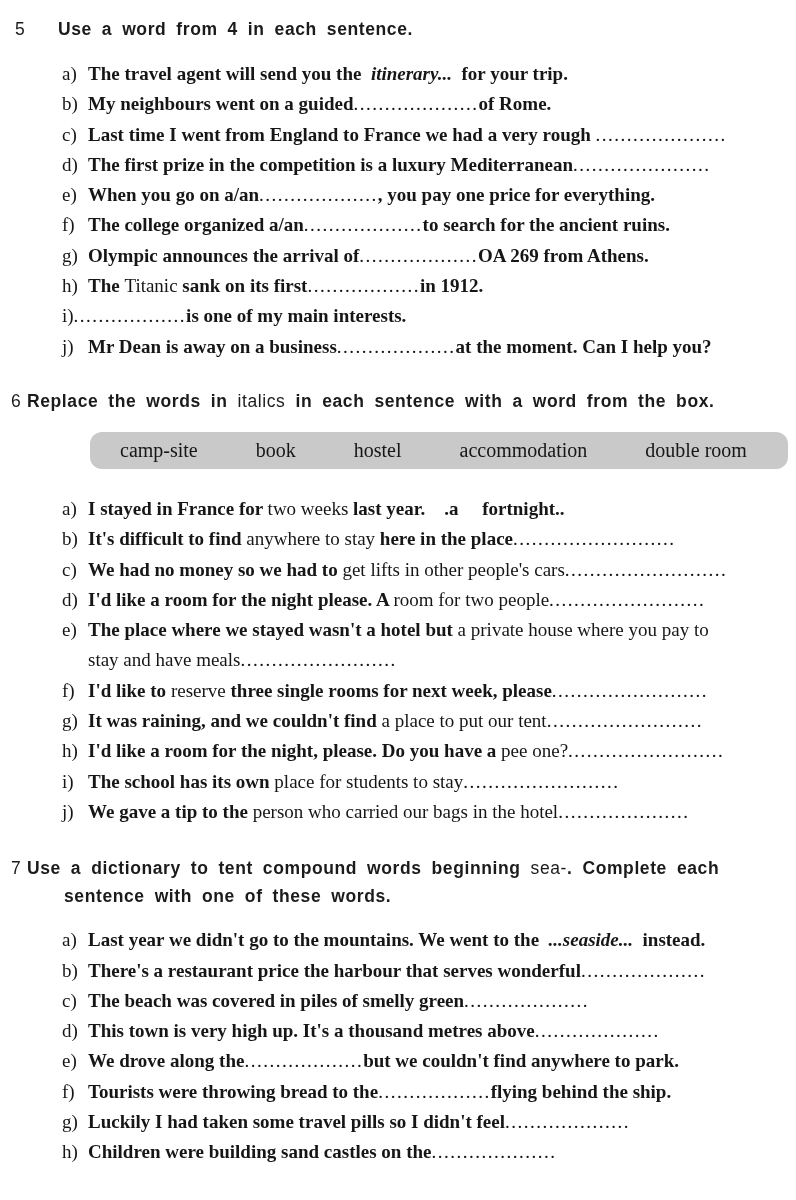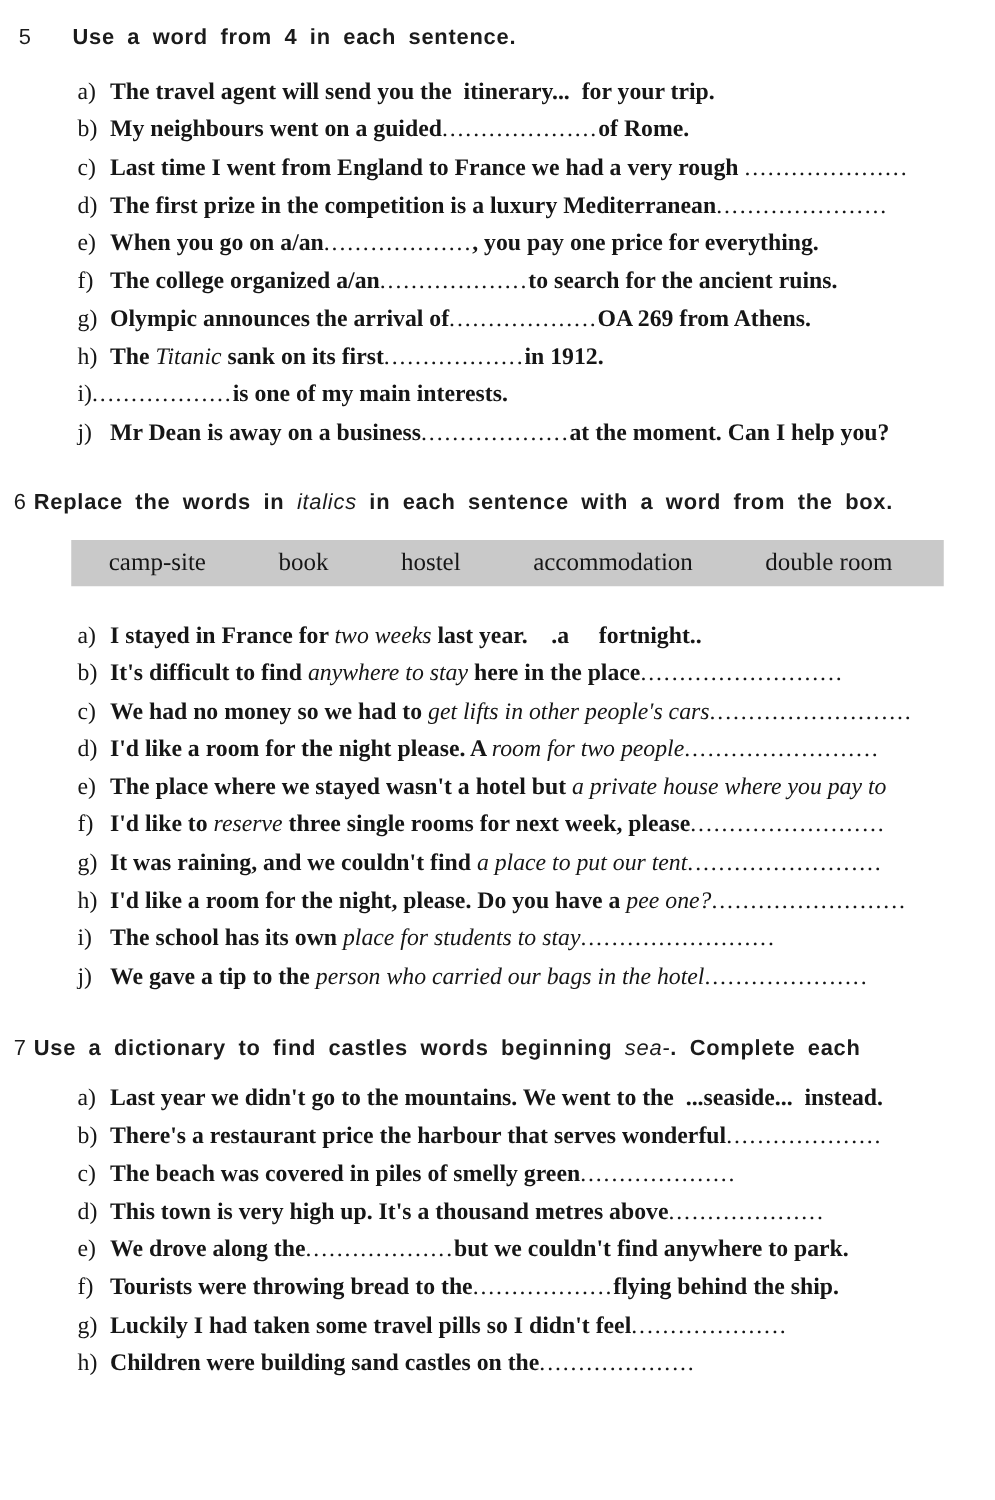--- a/index.html
+++ b/index.html
@@ -39,40 +39,41 @@
   .hline-cont { margin-left: 37px; line-height: 31px; }
   
   .items { margin-left: 62px; }
   .item { display: flex; }
   .label { flex: none; width: 26px; line-height: 30.3px; }
   .item.tight .label { width: auto; }
   .content { flex: 1; min-width: 0; }
   .line { white-space: nowrap; line-height: 30.3px; }
   
   .seg-n { font-style: normal; font-weight: bold; }
-  .seg-i { font-style: italic; }
+  .seg-i { }
   .seg-b { font-weight: bold; margin-top: 18px; }
-  .seg-bi { font-weight: bold; }
+  .seg-bi { font-weight: bold; font-style: italic; }
   .seg-d { letter-spacing: 1.5px; }
   
   .exercise-5 .heading { margin-bottom: 17px; }
   .exercise-6 { margin-top: 26px; }
   .exercise-6 .heading { margin-bottom: 18px; }
   .exercise-7 { margin-top: 28px; }
   .exercise-7 .heading { margin-bottom: 13px; }
   
   .word-box {
     box-sizing: border-box;
     width: 698px;
-    margin-left: 57px;
+    margin-left: 90px;
     margin-bottom: 25px;
     background: #c9c9c9;
     padding: 4px 10px 4px 30px;
     font-size: 20px;
     line-height: 29px;
+    border-radius: 12px;
   }
   .box-row { white-space: nowrap; }
   .box-row:nth-child(1) .box-word + .box-word { margin-left: 58px; }
   .box-row:nth-child(2) .box-word:nth-child(2) { margin-left: 70px; }
   .box-row:nth-child(2) .box-word:nth-child(3) { margin-left: 28px; }
   .box-row:nth-child(2) .box-word:nth-child(4) { margin-left: 40px; }
   .box-row:nth-child(2) .box-word:nth-child(5) { margin-left: 58px; }
   .box-row:nth-child(2) .box-word:nth-child(6) { margin-left: 50px; }
 </style>
 </head>
@@ -182,20 +183,21 @@
           <div class="item">
             <span class="label">d)</span>
             <div class="content">
               <div class="line"><span class="seg seg-n">I'd like a room for the night please. A </span><span class="seg seg-i">room for two people</span><span class="seg seg-d">.........................</span></div>
             </div>
           </div>
           <div class="item">
             <span class="label">e)</span>
             <div class="content">
               <div class="line"><span class="seg seg-n">The place where we stayed wasn't a hotel but </span><span class="seg seg-i">a private house where you pay to</span></div>
+              <div class="line"><span class="seg seg-i">stay and have meals</span><span class="seg seg-d">.........................</span></div>
             </div>
           </div>
           <div class="item">
             <span class="label">f)</span>
             <div class="content">
               <div class="line"><span class="seg seg-n">I'd like to </span><span class="seg seg-i">reserve</span><span class="seg seg-n"> three single rooms for next week, please</span><span class="seg seg-d">.........................</span></div>
             </div>
           </div>
           <div class="item">
             <span class="label">g)</span>
@@ -220,21 +222,22 @@
             <div class="content">
               <div class="line"><span class="seg seg-n">We gave a tip to the </span><span class="seg seg-i">person who carried our bags in the hotel</span><span class="seg seg-d">.....................</span></div>
             </div>
           </div>
         </div>
       </section>
       <section class="exercise exercise-7">
         <div class="heading">
           <span class="num">7</span>
           <div class="hlines">
-            <div class="hline"><span class="seg seg-n">Use a dictionary to find castles words beginning </span><span class="seg seg-i">sea-</span><span class="seg seg-n">. Complete each</span></div>
+            <div class="hline"><span class="seg seg-n">Use a dictionary to tent compound words beginning </span><span class="seg seg-i">sea-</span><span class="seg seg-n">. Complete each</span></div>
+            <div class="hline hline-cont"><span class="seg seg-n">sentence with one of these words.</span></div>
           </div>
         </div>
         <div class="items">
           <div class="item">
             <span class="label">a)</span>
             <div class="content">
               <div class="line"><span class="seg seg-n">Last year we didn't go to the mountains. We went to the &nbsp;</span><span class="seg seg-bi">...seaside...</span><span class="seg seg-n">&nbsp; instead.</span></div>
             </div>
           </div>
           <div class="item">

